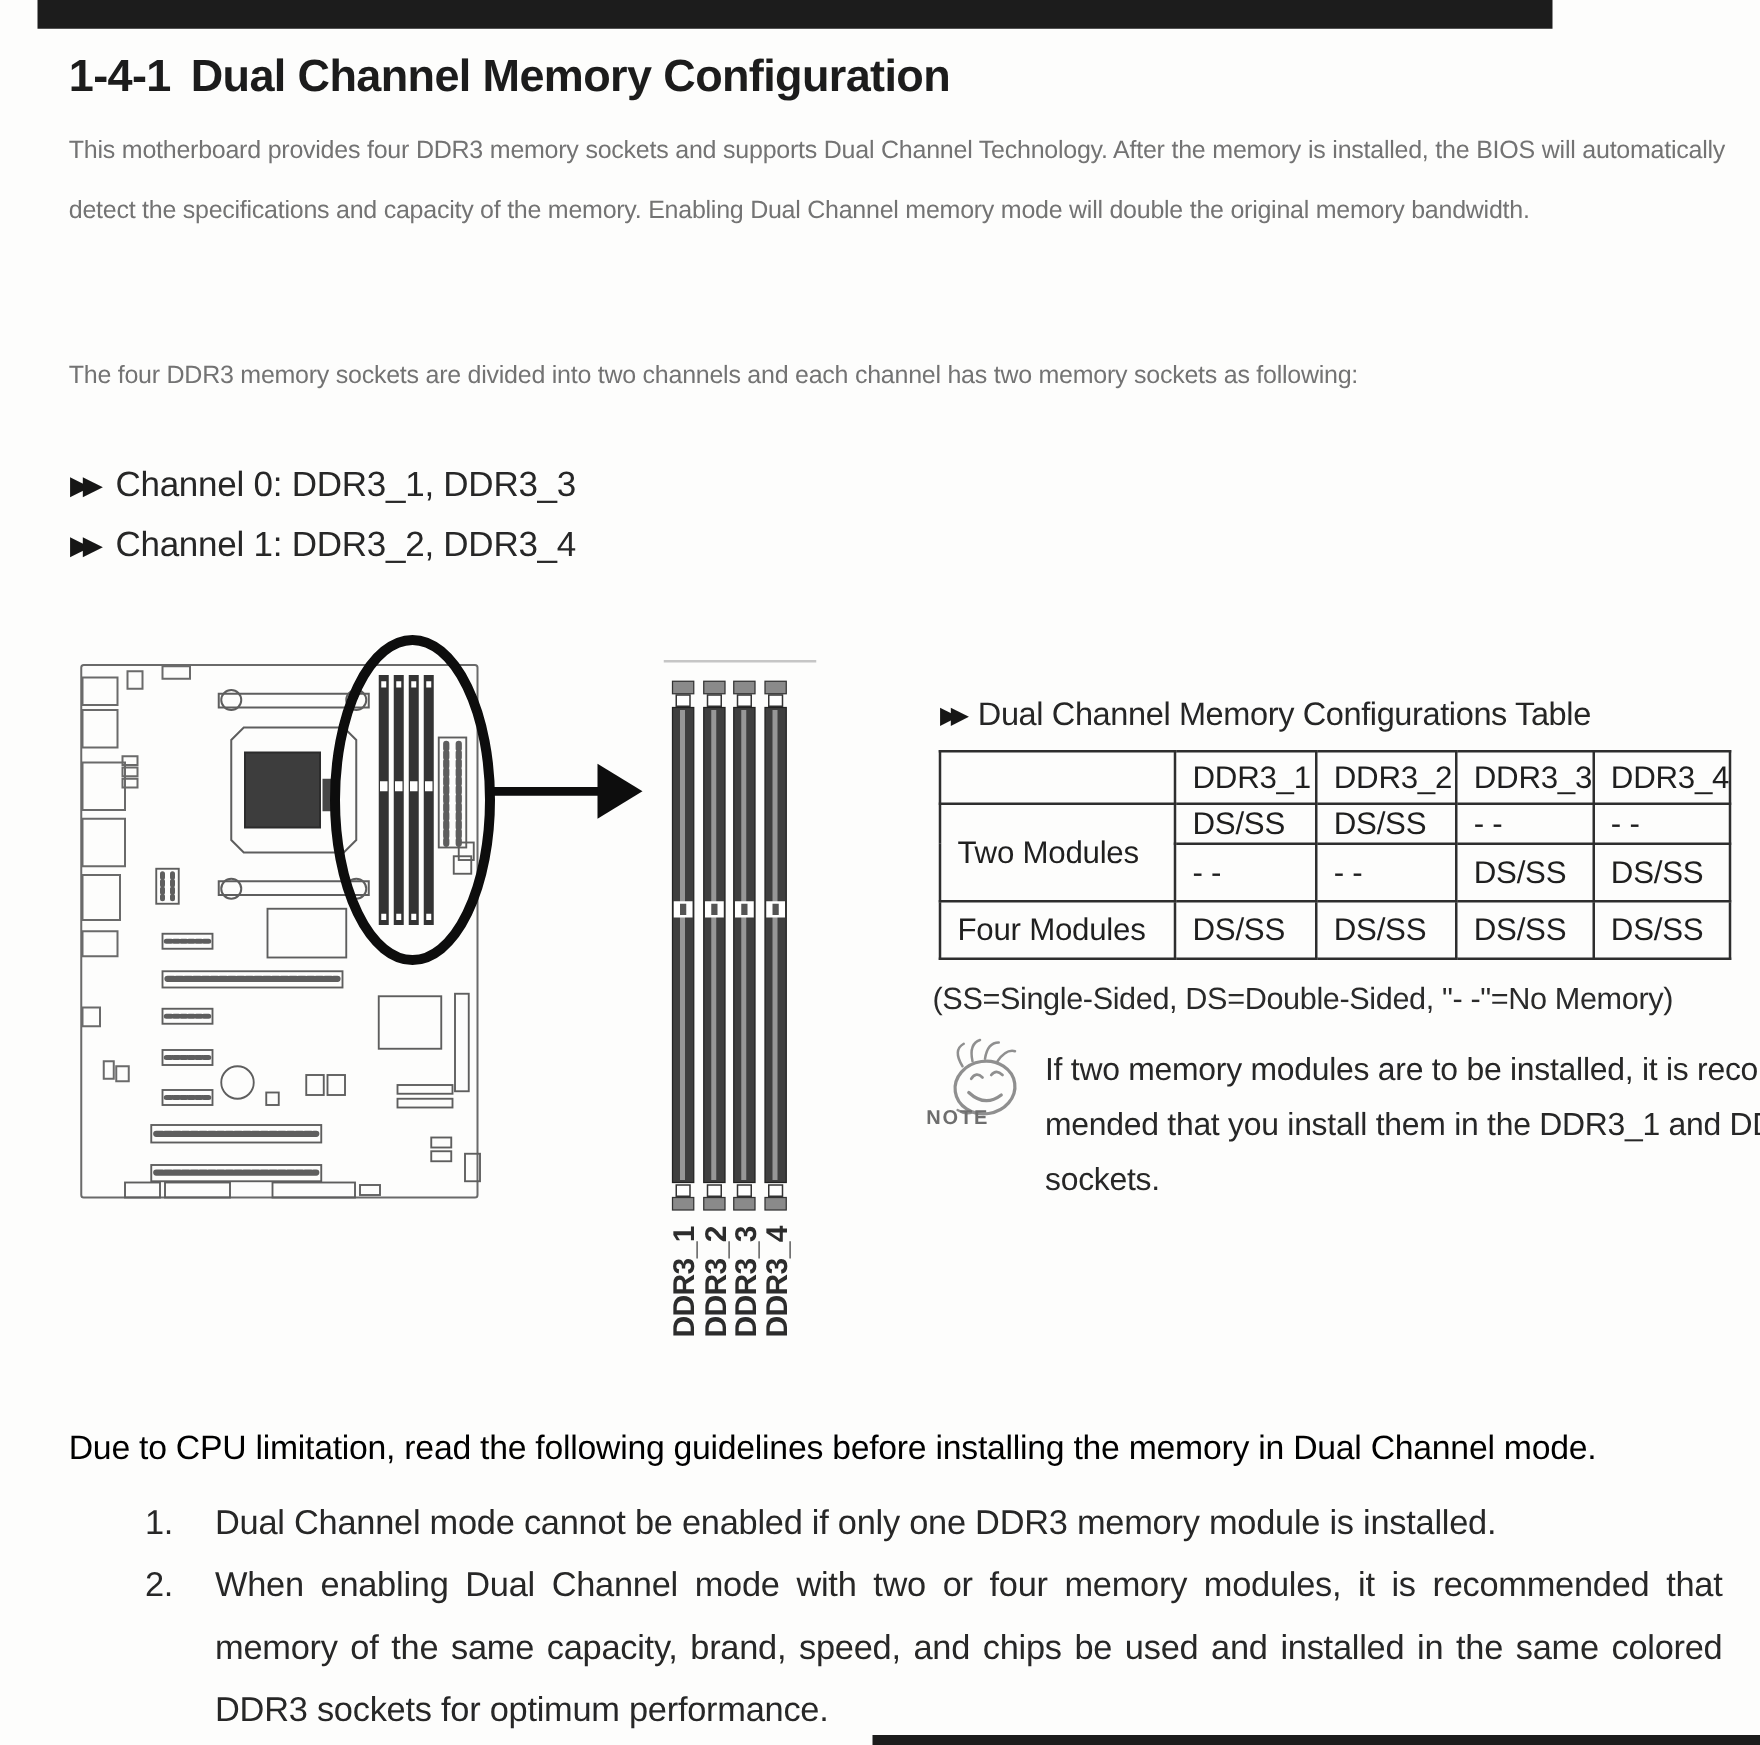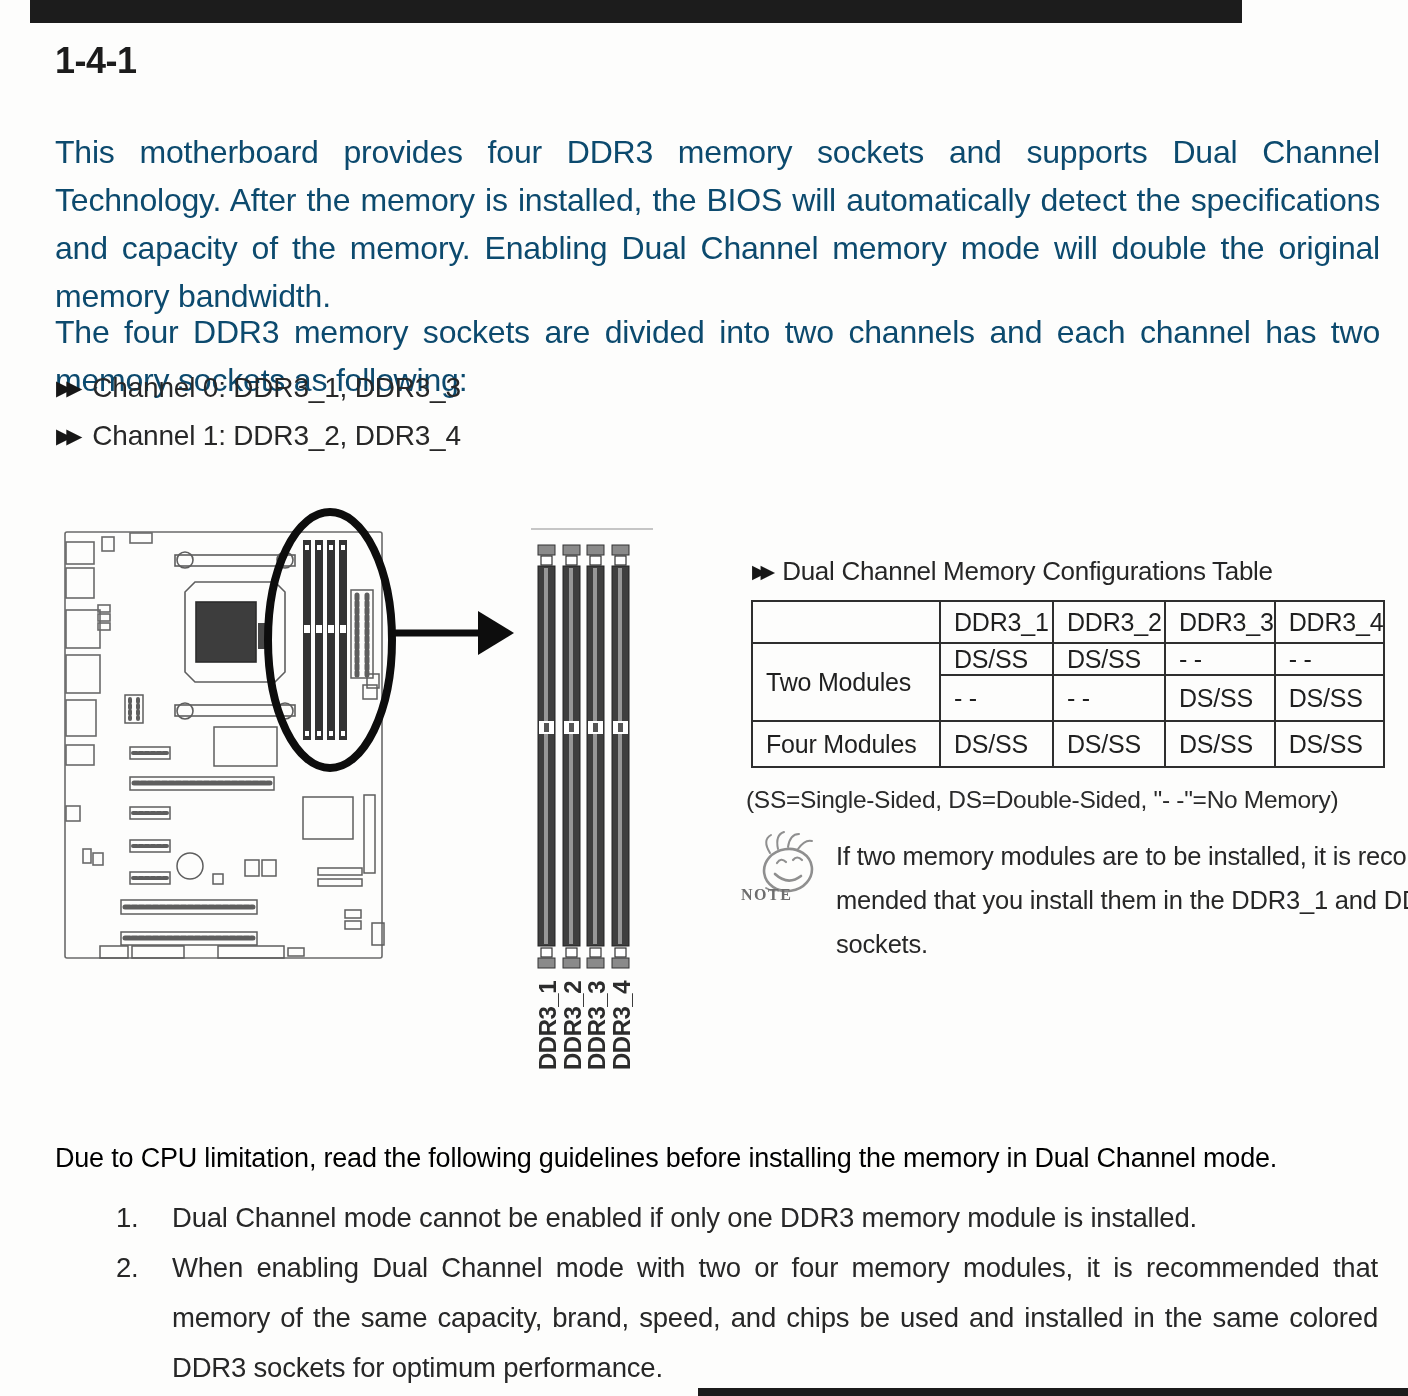--- a/index.html
+++ b/index.html
@@ -7,41 +7,41 @@
     position:relative;width:1408px;height:1396px;background:#fdfdfc;
     font-family:"Liberation Sans","DejaVu Sans",sans-serif;color:#232323;
     overflow:hidden;margin:0 auto;
   }
   .abs{position:absolute;}
   .bar{background:#1c1c1c;}
   
   .title-row{left:55px;top:40px;display:flex;gap:16px;
     font-size:36px;font-weight:bold;letter-spacing:-0.5px;color:#1c1c1c;}
   
-  .para{left:55px;width:1325px;font-size:32px;line-height:48px;
-    text-align:justify;letter-spacing:-0.2px;color:#0c4a6e;margin-top:32px;}
+  .para{left:55px;width:1325px;font-size:20px;line-height:48px;
+    text-align:justify;letter-spacing:-0.2px;color:#737373;}
   .p1{top:96px;}
   .p2{top:276px;}
   .bullet-line{left:56px;display:flex;align-items:baseline;
     font-size:28px;color:#272727;letter-spacing:-0.2px;}
   .b1{top:372px;} .b2{top:420px;}
   .marker{font-size:21px;letter-spacing:-6px;color:#161616;
     margin-right:16px;position:relative;top:-2px;}
   
   .tbl-caption{left:752px;top:556px;display:flex;align-items:baseline;
     font-size:26px;letter-spacing:-0.3px;color:#262626;}
   .tbl-caption .marker{font-size:19px;margin-right:13px;}
   table.cfg{position:absolute;left:751px;top:600px;border-collapse:collapse;
     table-layout:fixed;font-size:25px;color:#1f1f1f;letter-spacing:-0.2px;}
   table.cfg td{border:2px solid #2e2e2e;padding:0 0 0 13px;vertical-align:middle;
     white-space:nowrap;background:#fdfdfc;}
   .legend{left:746px;top:786px;font-size:24.5px;letter-spacing:-0.3px;color:#2a2a2a;}
   
   .note-label{left:741px;top:886px;font-size:16px;font-weight:bold;
-    letter-spacing:1.5px;color:#6e6e6e;font-family:Liberation Serif, serif;}
+    letter-spacing:1.5px;color:#6e6e6e;}
   .note-text{left:836px;top:834px;font-size:25.5px;line-height:44px;
     letter-spacing:-0.2px;color:#272727;white-space:nowrap;}
   
   .guide-intro{left:55px;top:1143px;width:1330px;font-size:27px;
     letter-spacing:-0.2px;color:#000000;}
   .guide-list{left:116px;top:1193px;width:1262px;font-size:27.5px;
     line-height:50px;color:#272727;letter-spacing:-0.2px;}
   .guide-item{display:flex;align-items:flex-start;}
   .guide-num{width:56px;flex:0 0 56px;}
   .guide-body{flex:1;text-align:justify;}
@@ -49,20 +49,21 @@
 </head>
 <body>
 
 <div id="canvas">
 
   <div class="abs bar" style="left:30px;top:0;width:1212px;height:23px;"></div>
   <div class="abs bar" style="left:698px;top:1388px;width:710px;height:8px;"></div>
 
   <div class="abs title-row">
     <span>1-4-1</span>
+    <span>Dual Channel Memory Configuration</span>
   </div>
 
   <div class="abs para p1">This motherboard provides four DDR3 memory sockets and supports Dual Channel Technology. After the memory is installed, the BIOS will automatically detect the specifications and capacity of the memory. Enabling Dual Channel memory mode will double the original memory bandwidth.</div>
   <div class="abs para p2">The four DDR3 memory sockets are divided into two channels and each channel has two memory sockets as following:</div>
 
   <div class="abs bullet-line b1">
     <span class="marker">▶▶</span>
     <span>Channel 0: DDR3_1, DDR3_3</span>
   </div>
   <div class="abs bullet-line b2">

